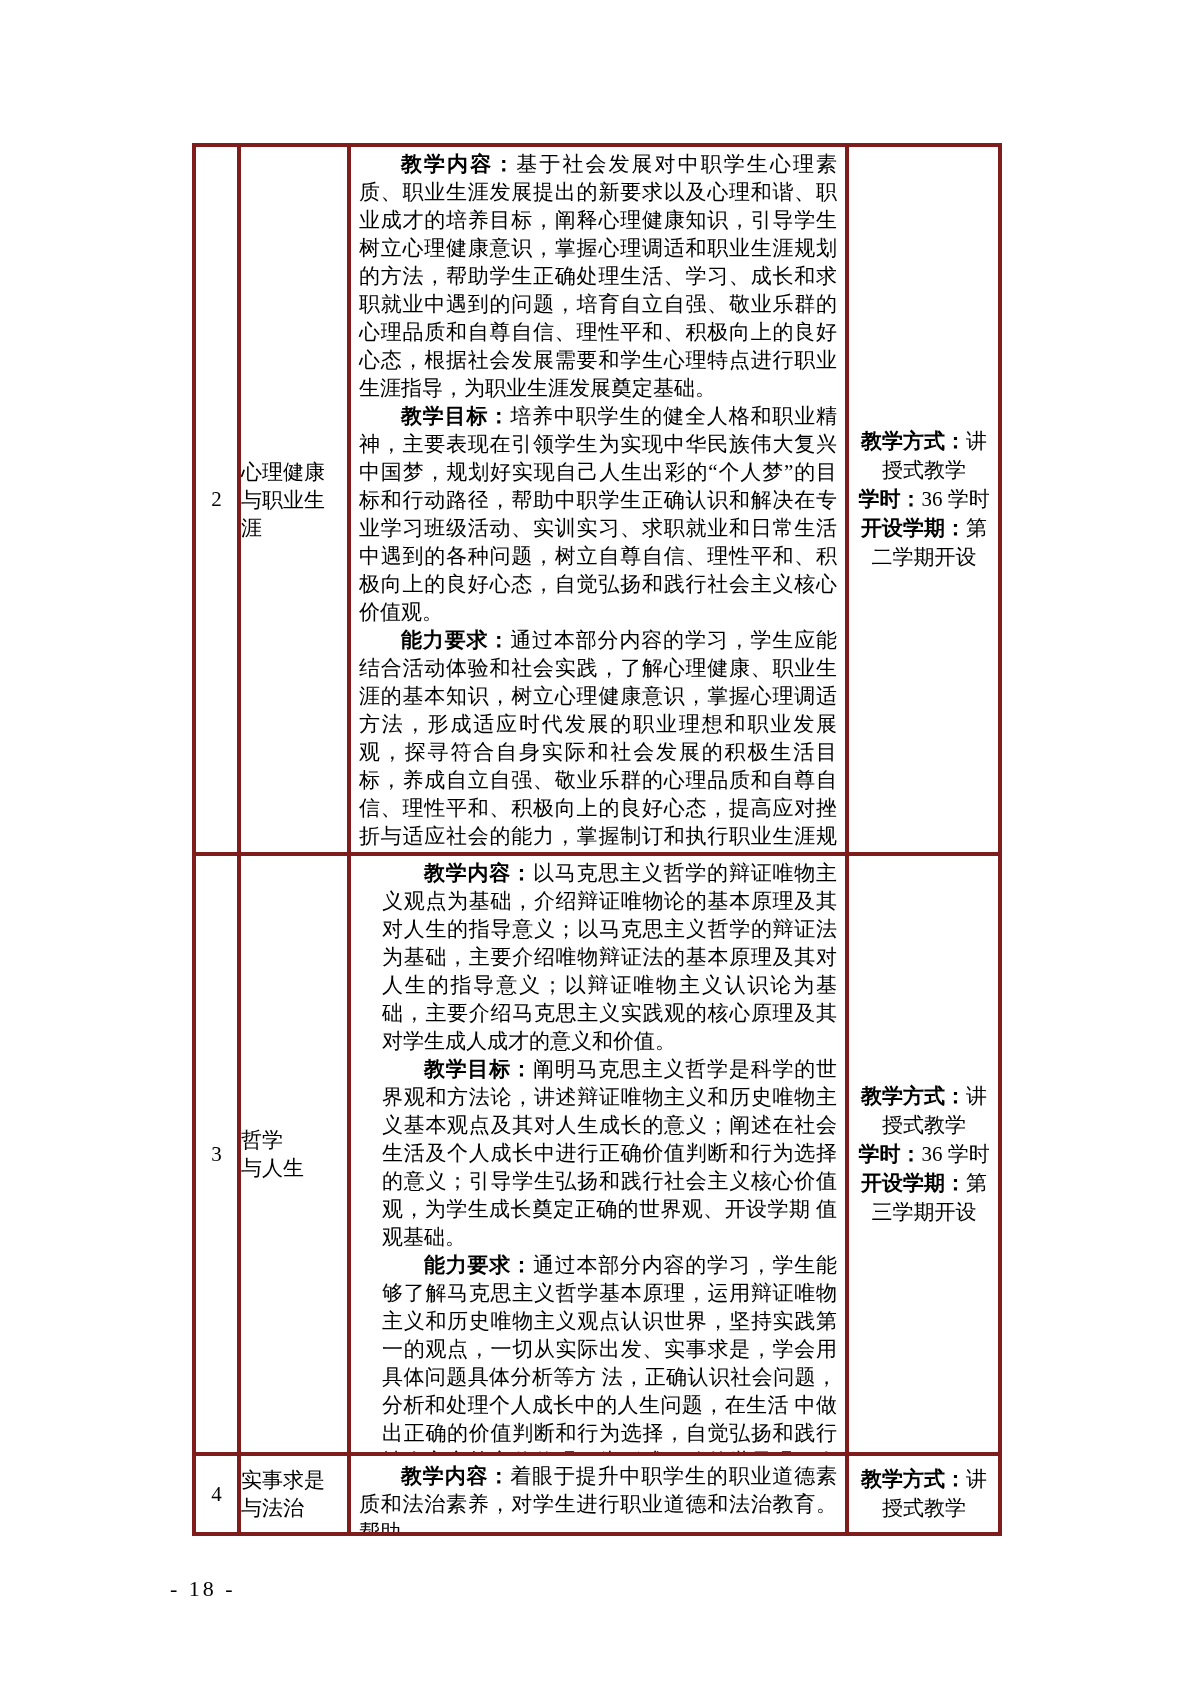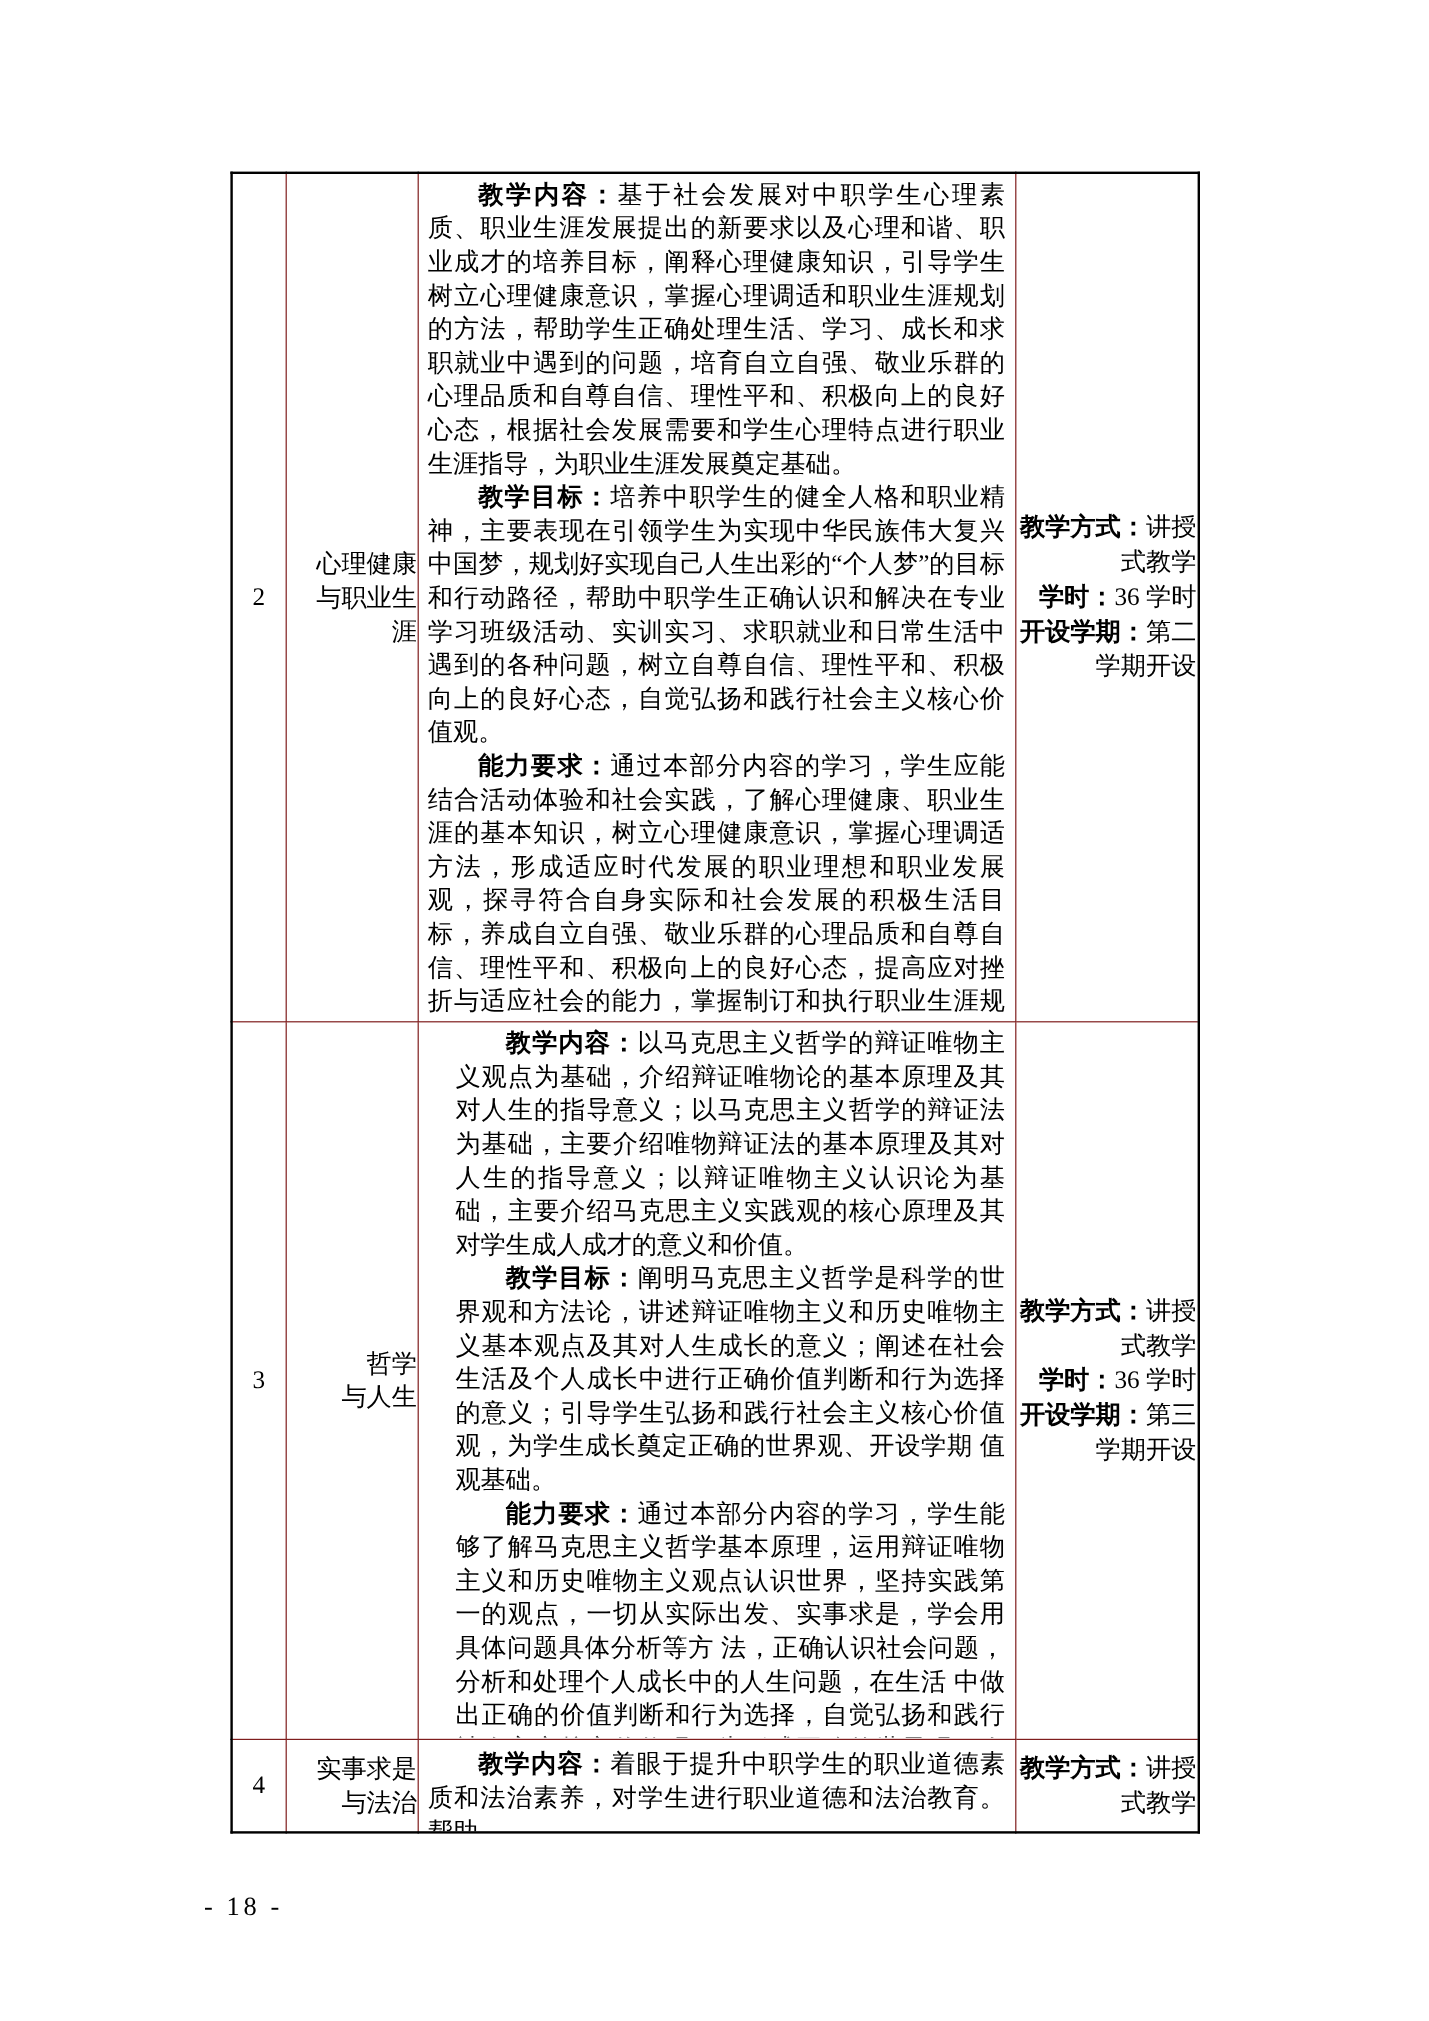--- a/index.html
+++ b/index.html
@@ -17,40 +17,40 @@
   .course-table {
     position: absolute;
     left: 192px;
     top: 143px;
     width: 806px;
     border-collapse: collapse;
     table-layout: fixed;
     border: 2px solid #000;
   }
   .course-table td {
-    border: 1px solid #7f1d1d;
+    border: 4px solid #7f1d1d;
     padding: 0;
     font-size: 21px;
     vertical-align: middle;
     overflow: hidden;
   }
   col.c-num    { width: 45px;  }
   col.c-course { width: 110px; }
   col.c-body   { width: 498px; }
   col.c-method { width: 153px; }
 
   tr.row-h1 { height: 707px; }
   tr.row-h2 { height: 598px; }
   tr.row-h3 { height: 75px;  }
 
   td.num-cell {
     text-align: center;
   }
   td.course-cell {
-    text-align: right;
+    text-align: left;
     line-height: 28px;
   }
   td.course-cell .course-line { display: block; }
 
   td.content-cell {
     vertical-align: top;
   }
   .content-box {
     padding: 3px 8px 0 8px;
     line-height: 28px;
@@ -68,21 +68,21 @@
   .para-label, .method-label {
     font-weight: 700;
   }
 
   td.method-cell {
     vertical-align: middle;
     padding: 0 1px 0 2px;
     line-height: 29px;
   }
   .method-line {
-    text-align: right;
+    text-align: center;
     word-break: break-all;
   }
 
   .page-number {
     position: absolute;
     left: 170px;
     top: 1576px;
     font-size: 22px;
     letter-spacing: 3px;
   }

